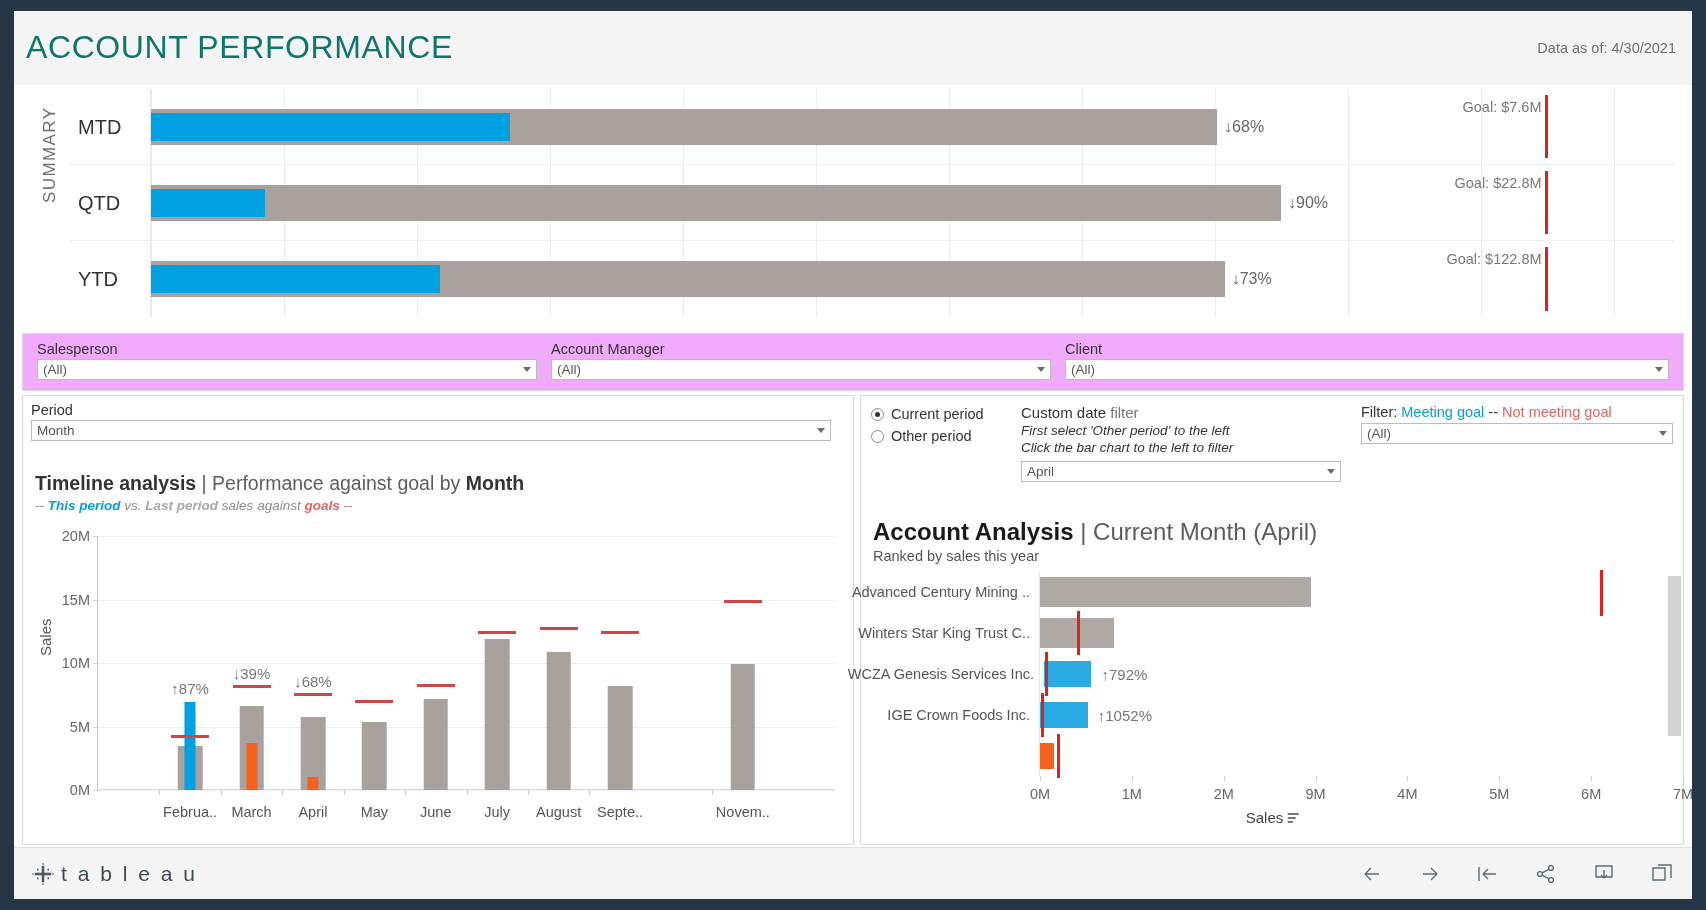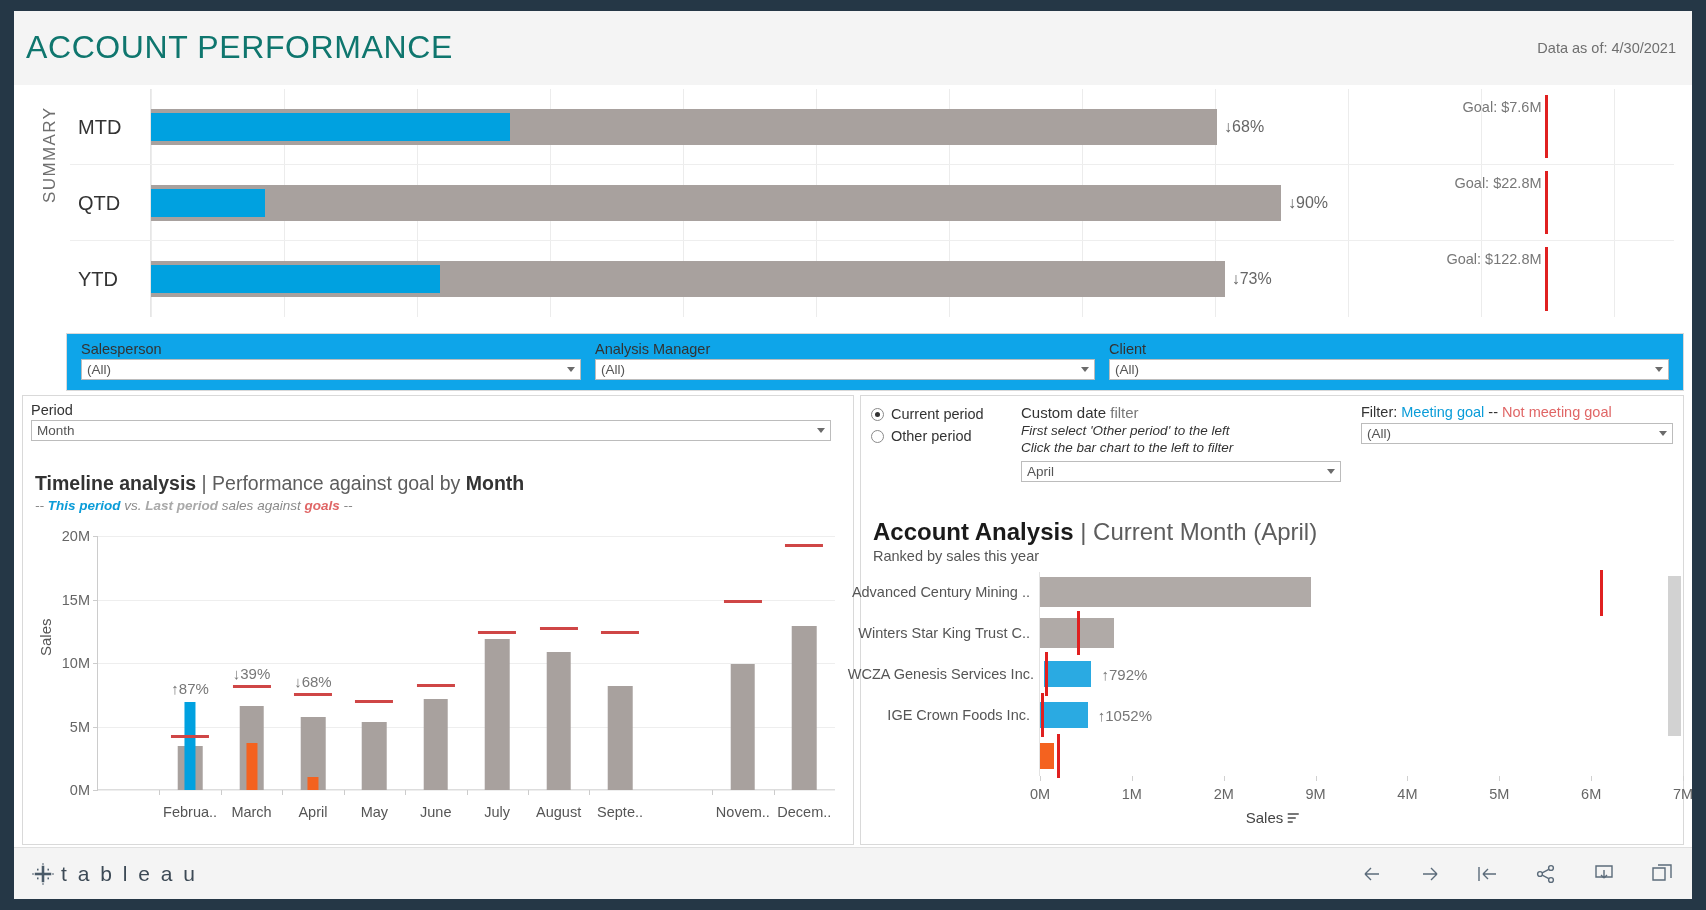--- a/index.html
+++ b/index.html
@@ -80,21 +80,21 @@
     transform: translateX(-100%); padding-right: 3px;
   }
   .sum-goalline {
     position: absolute; top: 6px; bottom: 6px; width: 3px;
     background: #e02020;
   }
 
   
   .filter-bar {
     position: absolute; left: 8px; top: 322px; right: 8px; height: 58px;
-    background: #0ea5e9; border: 1px solid #d9d9d9; margin-left: 44px;
+    background: #f0abfc; border: 1px solid #d9d9d9;
   }
   .filt {
     position: absolute; top: 7px;
   }
   .filt-label {
     font-size: 14.5px; color: #333333; margin-bottom: 2px;
   }
   .sel {
     height: 21px; border: 1px solid #bcbcbc; background: #ffffff;
     position: relative; font-size: 13.5px; color: #555555;
@@ -346,21 +346,21 @@
 
   <div class="filter-bar">
     <div class="filt" style="left:14px;width:500px;">
       <div class="filt-label">Salesperson</div>
       <div class="sel">
         <span>(All)</span>
         <span class="caret"></span>
       </div>
     </div>
     <div class="filt" style="left:528px;width:500px;">
-      <div class="filt-label">Analysis Manager</div>
+      <div class="filt-label">Account Manager</div>
       <div class="sel">
         <span>(All)</span>
         <span class="caret"></span>
       </div>
     </div>
     <div class="filt" style="left:1042px;right:14px;">
       <div class="filt-label">Client</div>
       <div class="sel">
         <span>(All)</span>
         <span class="caret"></span>
@@ -465,26 +465,20 @@
             <div class="goal-tick" style="bottom: calc(61.75% - 1px); width: 62%;"></div>
             <div class="xtickmark" style="left: 0px;"></div>
             <div class="xtick-lbl">Septe..</div>
           </div>
           <div class="bar-col" style="left: 83.3333%; width: 8.33333%;">
             <div class="bar-grey" style="height: 49.5%; width: 40%;"></div>
             <div class="goal-tick" style="bottom: calc(74% - 1px); width: 62%;"></div>
             <div class="xtickmark" style="left: 0px;"></div>
             <div class="xtick-lbl">Novem..</div>
           </div>
-          <div class="bar-col" style="left: 91.6667%; width: 8.33333%;">
-            <div class="bar-grey" style="height: 64.5%; width: 40%;"></div>
-            <div class="goal-tick" style="bottom: calc(96.25% - 1px); width: 62%;"></div>
-            <div class="xtickmark" style="left: 0px;"></div>
-            <div class="xtick-lbl">Decem..</div>
-          </div>
         </div>
     </div>
   </div>
 
   <div class="right-panel">
 
     <div class="radio-grp" id="radio-grp">
         <div class="radio-row">
           <span class="radio on"></span>
           <span class="radio-lbl">Current period</span>

